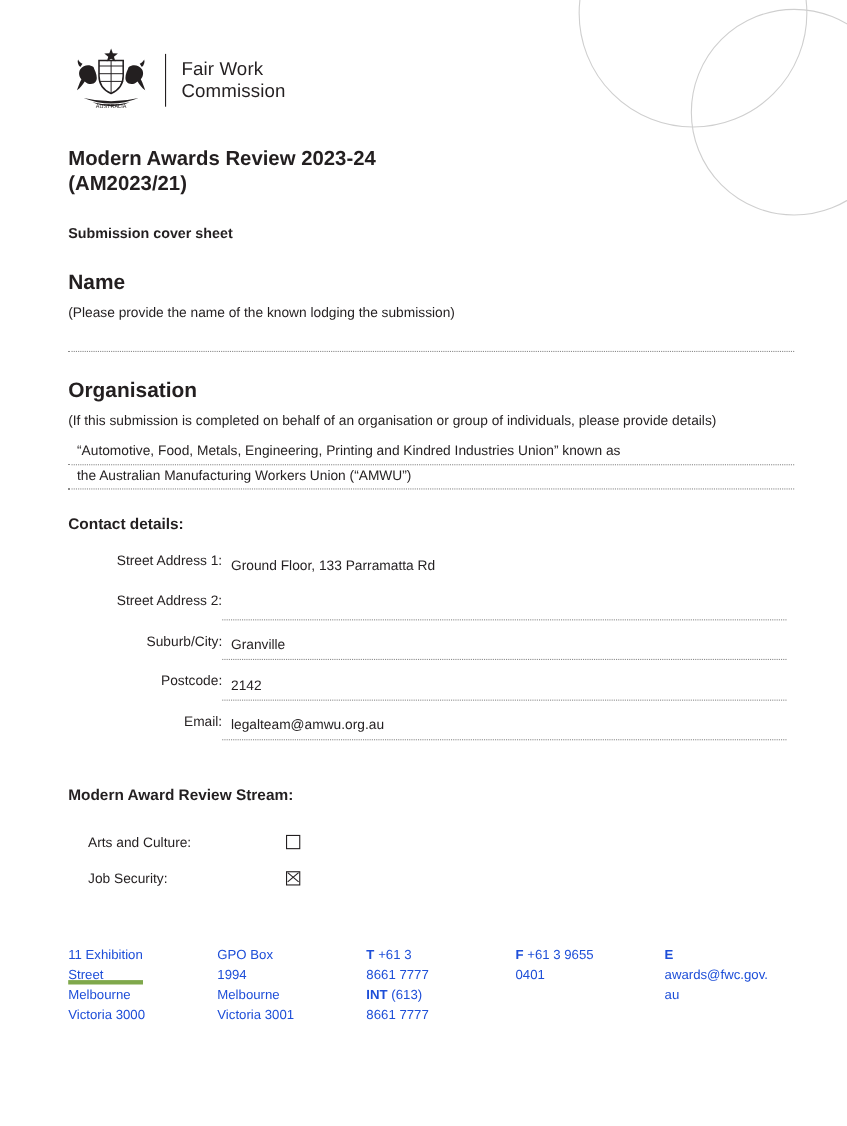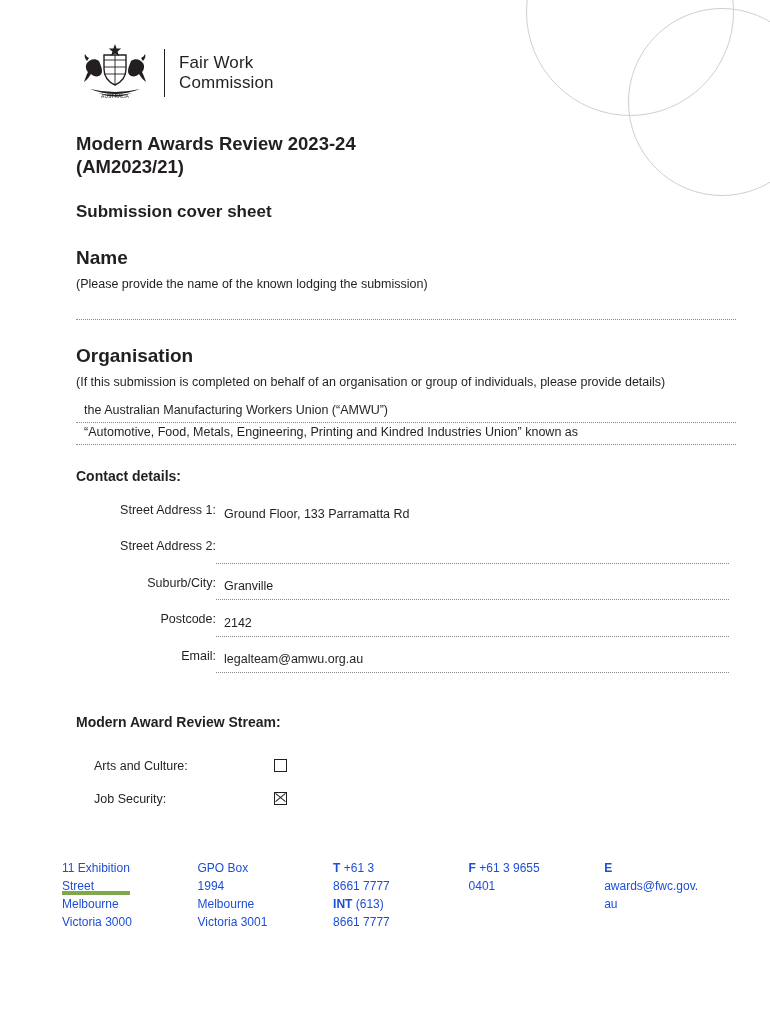--- a/index.html
+++ b/index.html
@@ -38,21 +38,21 @@
   }
   .arc-2 {
     width: 186px;
     height: 186px;
     right: -46px;
     top: 8px;
   }
 
   .content {
     position: absolute;
-    left: 76px;
+    left: 62px;
     top: 0;
     width: 660px;
   }
 
   
   .masthead {
     display: flex;
     align-items: center;
     padding-top: 40px;
     height: 66px;
@@ -79,21 +79,21 @@
 
   
   h1.doc-title {
     font-size: 18.5px;
     line-height: 23px;
     font-weight: bold;
     margin: 26px 0 0 0;
     letter-spacing: 0;
   }
   h2.sub-title {
-    font-size: 17px;
+    font-size: 13px;
     line-height: 20px;
     font-weight: bold;
     margin: 24px 0 12px 0;
   }
   h3.sec-title {
     font-size: 19px;
     line-height: 18px;
     font-weight: bold;
     margin: 27px 0 0 0;
   }
@@ -262,22 +262,22 @@
 
     <h2 class="sub-title">Submission cover sheet</h2>
 
     <h3 class="sec-title">Name</h3>
     <p class="help-text">(Please provide the name of the known lodging the submission)</p>
     <div class="rule"></div>
 
     <h3 class="sec-title">Organisation</h3>
     <p class="help-text">(If this submission is completed on behalf of an organisation or group of individuals, please provide details)</p>
     <div class="answer-block">
+      <div class="answer-line">“Automotive, Food, Metals, Engineering, Printing and Kindred Industries Union” known as</div>
       <div class="answer-line">the Australian Manufacturing Workers Union (“AMWU”)</div>
-      <div class="answer-line">“Automotive, Food, Metals, Engineering, Printing and Kindred Industries Union” known as</div>
     </div>
 
     <h3 class="contact-title">Contact details:</h3>
 
     <table class="contact-table">
       <tbody>
           <tr>
         <td class="contact-label">Street Address 1:</td>
         <td class="contact-value no-border">Ground Floor, 133 Parramatta Rd</td>
       </tr>

